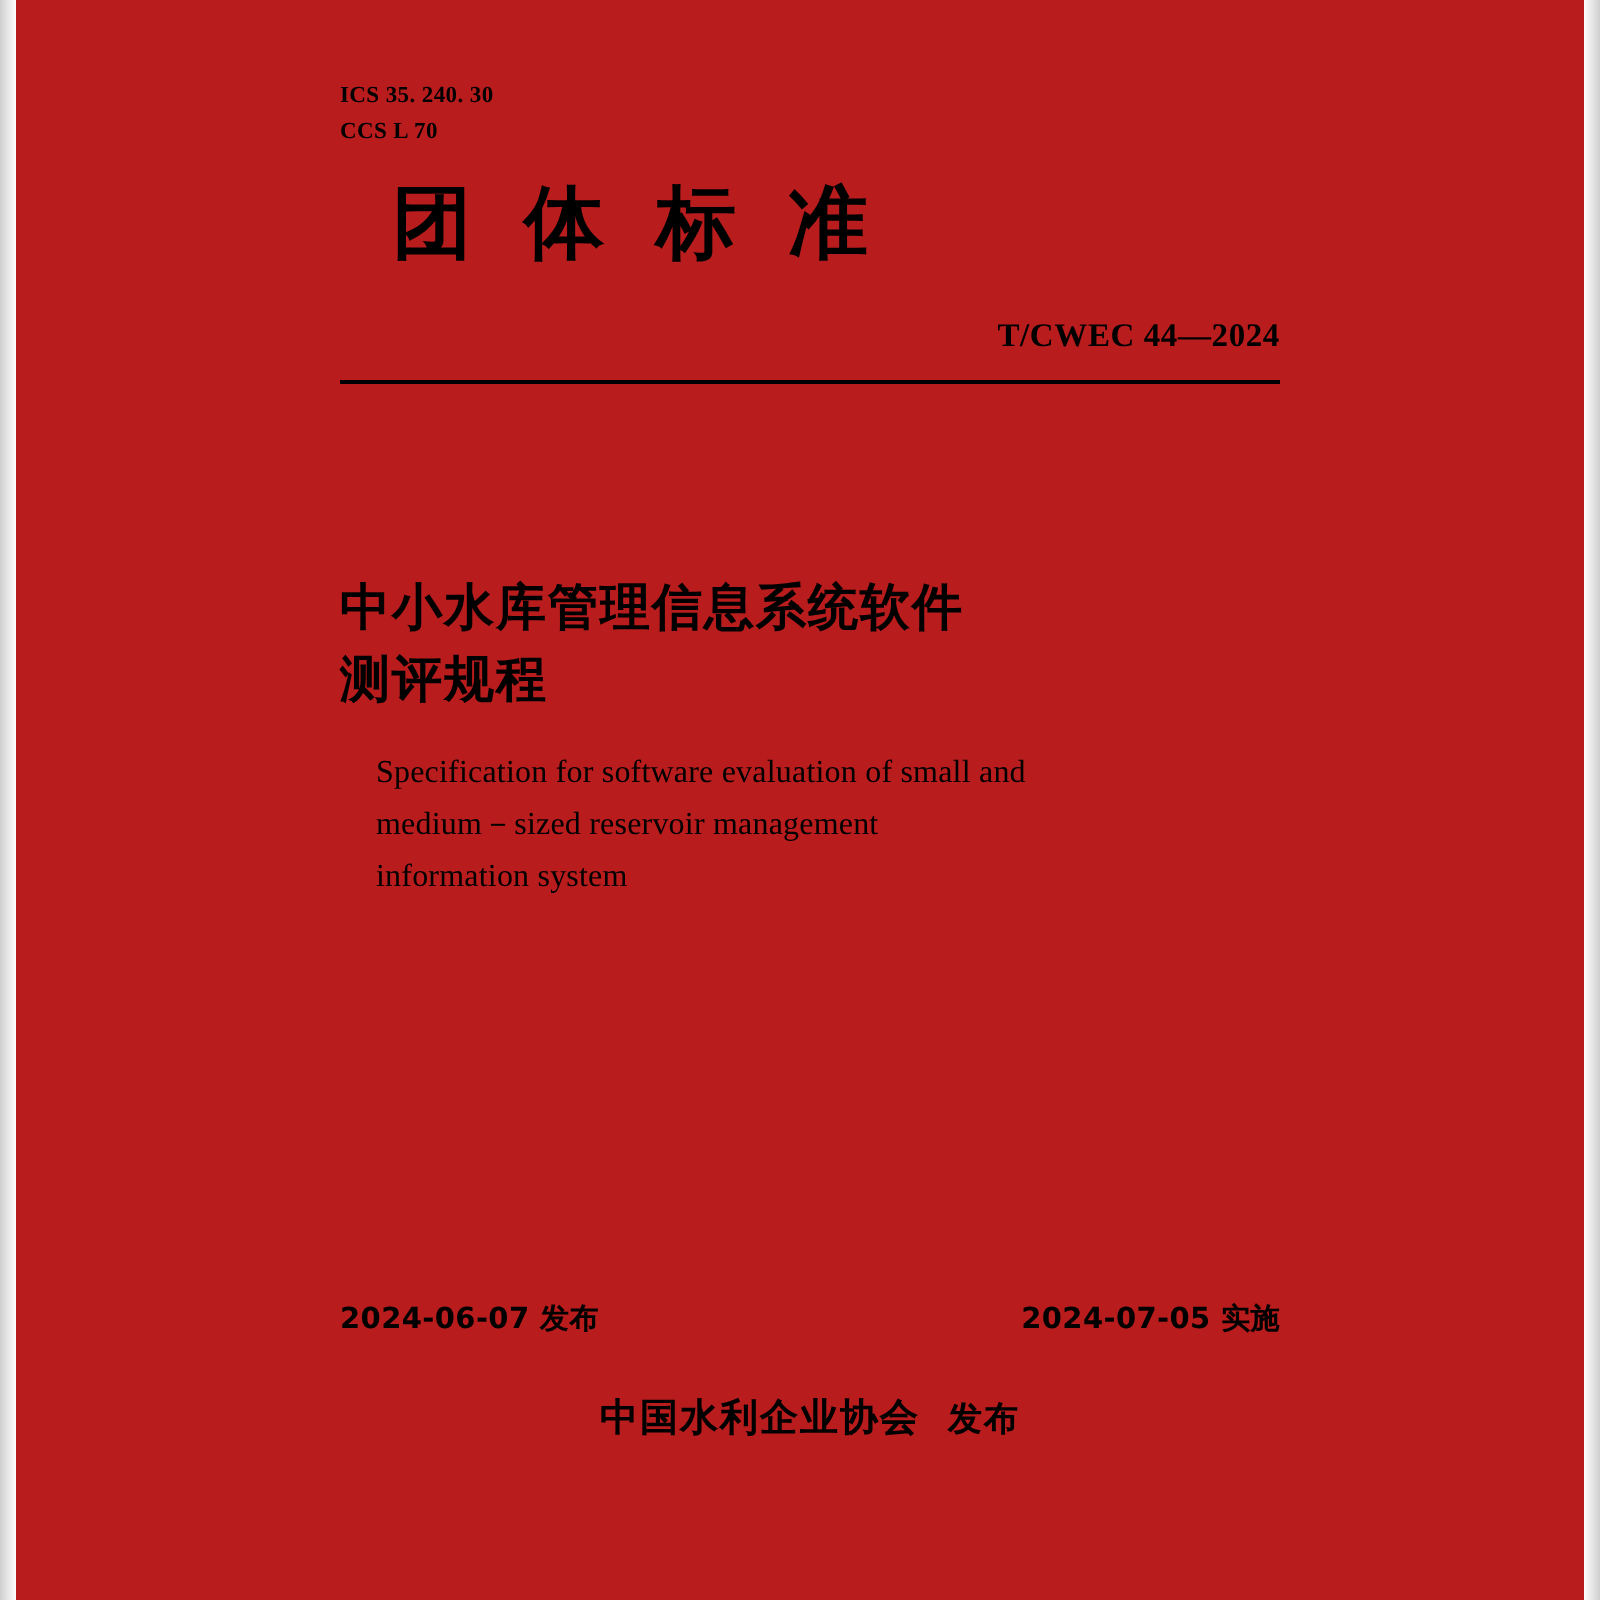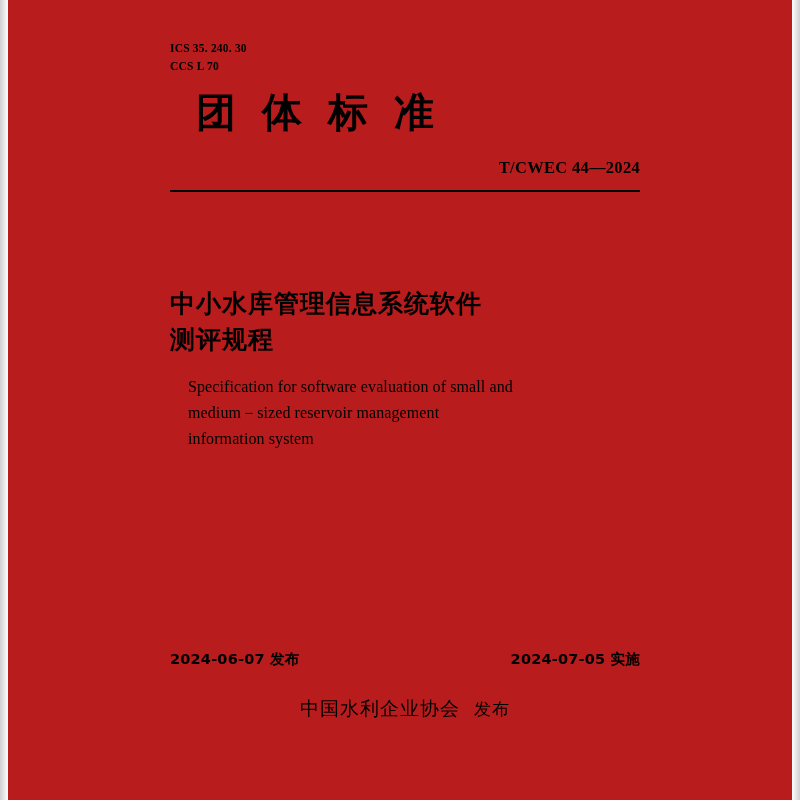--- a/index.html
+++ b/index.html
@@ -122,21 +122,21 @@
   .footer-dates .date-item { white-space: nowrap; }
 
   .publisher {
     position: absolute;
     top: 696px;
     left: 0;
     right: 0;
     text-align: center;
     font-family: "DejaVu Sans", sans-serif;
     font-size: 19px;
-    font-weight: normal;
+    font-weight: bold;
     letter-spacing: 1px;
   }
   .publisher .pub-suffix {
     margin-left: 14px;
     font-size: 17px;
   }
 </style>
 </head>
 <body>
 

